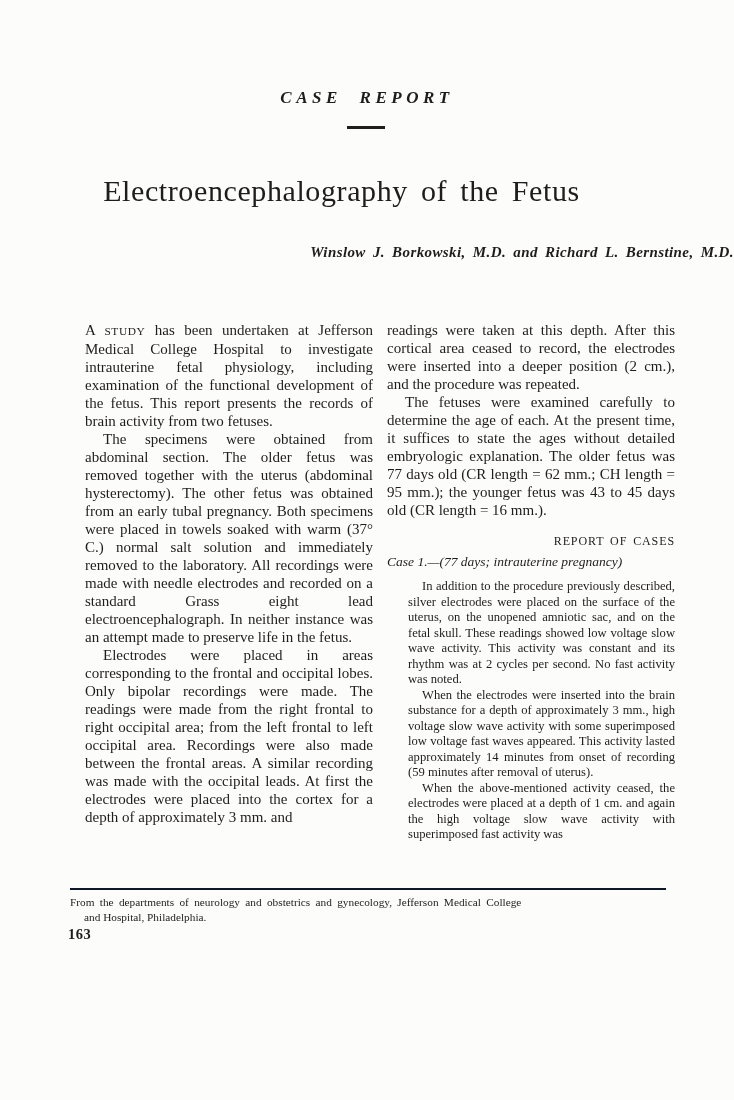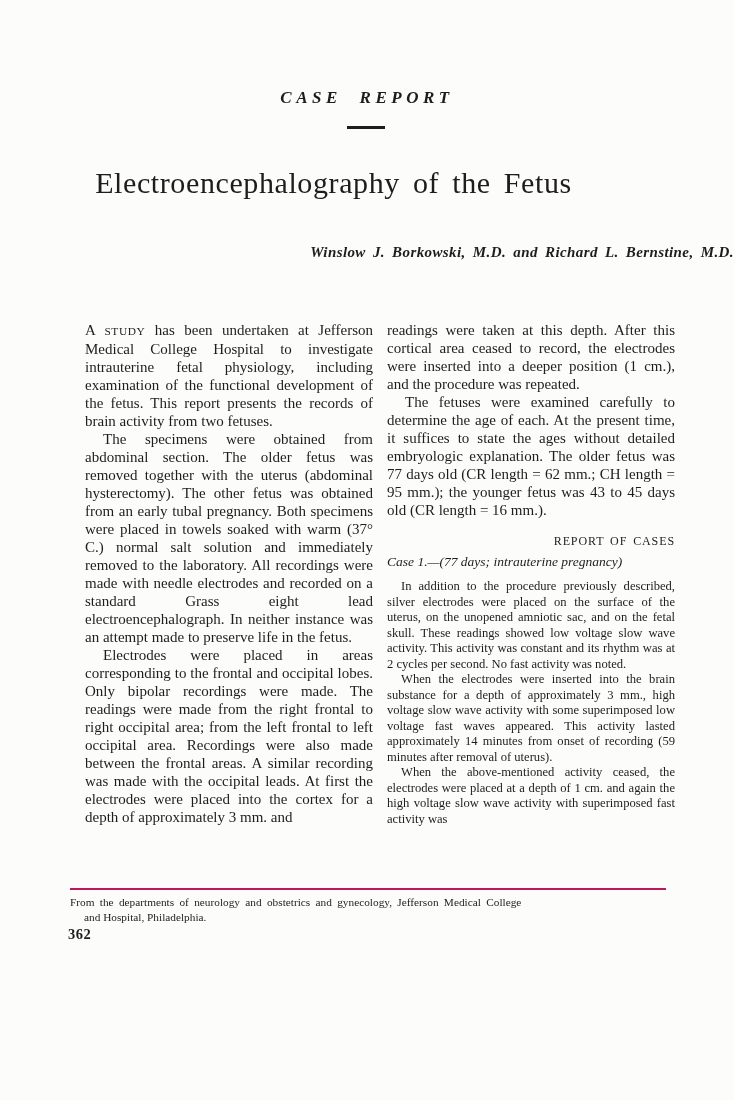--- a/index.html
+++ b/index.html
@@ -18,21 +18,21 @@
     font-weight: 700; font-style: italic;
     font-size: 17px; letter-spacing: 4.5px; word-spacing: 9px;
   }
   .kicker-rule {
     position: absolute; top: 126px; left: 347px;
     width: 38px; height: 3px; background: #201e1b;
   }
 
   .title {
     position: absolute; top: 162px; left: 0; width: 659px;
-    margin: 4px; text-align: center;
+    margin: 12px; text-align: center;
     font-weight: 400; font-size: 30px;
     letter-spacing: 0.6px; word-spacing: 5px;
   }
 
   .byline {
     position: absolute; top: 244px; left: 0; width: 734px;
     text-align: right;
     font-weight: 700; font-style: italic;
     font-size: 15px; letter-spacing: 0.4px; word-spacing: 3px;
   }
@@ -53,25 +53,25 @@
   .section-heading {
     font-weight: 400; font-size: 12px;
     letter-spacing: 0.9px; word-spacing: 2px;
     margin: 13px 0 3px 6px; text-align: right;
   }
   .case-heading {
     font-style: italic; font-size: 13.5px;
     margin: 0 0 8px 0; text-align: left;
   }
   .case-text { font-size: 12.6px; line-height: 15.5px; }
-  .case-text p { text-indent: 14px; }
+  .case-text p { text-indent: 14px; margin-left: 21px; }
 
   .footnote {
     position: absolute; top: 888px; left: 70px; width: 596px;
-    border-top: 2px solid #be185d;
+    border-top: 2px solid #0f172a;
     padding-top: 5px;
     font-size: 11.3px; line-height: 15px;
     text-align: left;
   }
   .fn-line1 { word-spacing: 2.5px; }
   .fn-line2 { margin-left: 14px; }
 
   .page-number {
     position: absolute; top: 926px; left: 68px;
     font-size: 14.5px; font-weight: 700; letter-spacing: 0.5px;
@@ -91,33 +91,33 @@
 
   <div class="columns">
 
     <div class="col">
       <p class="noindent"><span>A </span><span class="sc">STUDY</span><span> has been undertaken at Jefferson Medical College Hospital to investigate intrauterine fetal physiology, including examination of the functional development of the fetus. This report presents the records of brain activity from two fetuses.</span></p>
       <p>The specimens were obtained from abdominal section. The older fetus was removed together with the uterus (abdominal hysterectomy). The other fetus was obtained from an early tubal pregnancy. Both specimens were placed in towels soaked with warm (37° C.) normal salt solution and immediately removed to the laboratory. All recordings were made with needle electrodes and recorded on a standard Grass eight lead electroencephalograph. In neither instance was an attempt made to preserve life in the fetus.</p>
       <p>Electrodes were placed in areas corresponding to the frontal and occipital lobes. Only bipolar recordings were made. The readings were made from the right frontal to right occipital area; from the left frontal to left occipital area. Recordings were also made between the frontal areas. A similar recording was made with the occipital leads. At first the electrodes were placed into the cortex for a depth of approximately 3 mm. and</p>
     </div>
 
     <div class="col">
-      <p class="noindent">readings were taken at this depth. After this cortical area ceased to record, the electrodes were inserted into a deeper position (1 cm.), and the procedure was repeated.</p>
+      <p class="noindent">readings were taken at this depth. After this cortical area ceased to record, the electrodes were inserted into a deeper position (2 cm.), and the procedure was repeated.</p>
       <p>The fetuses were examined carefully to determine the age of each. At the present time, it suffices to state the ages without detailed embryologic explanation. The older fetus was 77 days old (CR length = 62 mm.; CH length = 95 mm.); the younger fetus was 43 to 45 days old (CR length = 16 mm.).</p>
       <div class="section-heading">REPORT OF CASES</div>
       <div class="case-heading">Case 1.—(77 days; intrauterine pregnancy)</div>
       <div class="case-text">
         <p>In addition to the procedure previously described, silver electrodes were placed on the surface of the uterus, on the unopened amniotic sac, and on the fetal skull. These readings showed low voltage slow wave activity. This activity was constant and its rhythm was at 2 cycles per second. No fast activity was noted.</p>
         <p>When the electrodes were inserted into the brain substance for a depth of approximately 3 mm., high voltage slow wave activity with some superimposed low voltage fast waves appeared. This activity lasted approximately 14 minutes from onset of recording (59 minutes after removal of uterus).</p>
         <p>When the above-mentioned activity ceased, the electrodes were placed at a depth of 1 cm. and again the high voltage slow wave activity with superimposed fast activity was</p>
       </div>
     </div>
 
   </div>
 
   <div class="footnote">
     <div class="fn-line1">From the departments of neurology and obstetrics and gynecology, Jefferson Medical College</div>
     <div class="fn-line2">and Hospital, Philadelphia.</div>
   </div>
 
-  <div class="page-number">362</div>
+  <div class="page-number">163</div>
 
 </div>
 
 </body></html>

